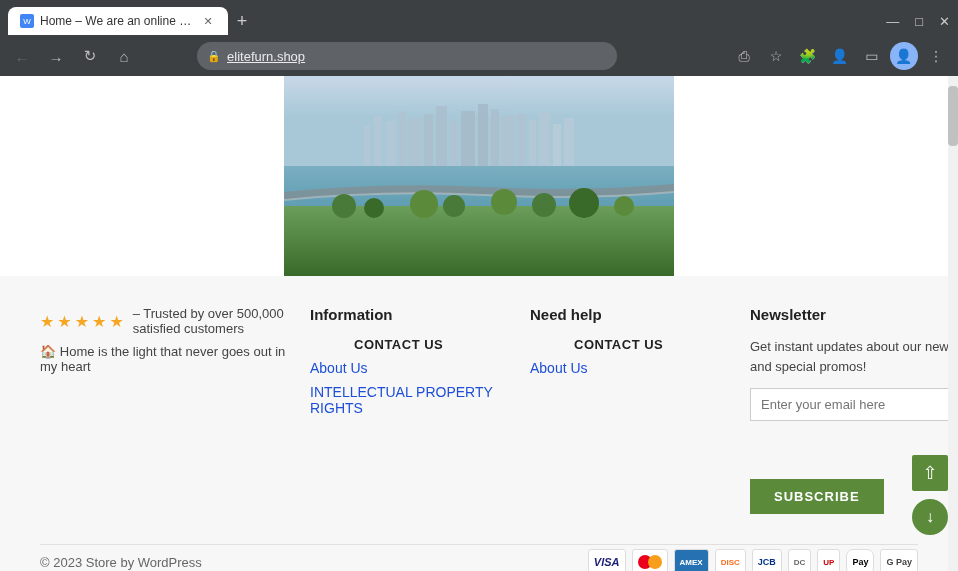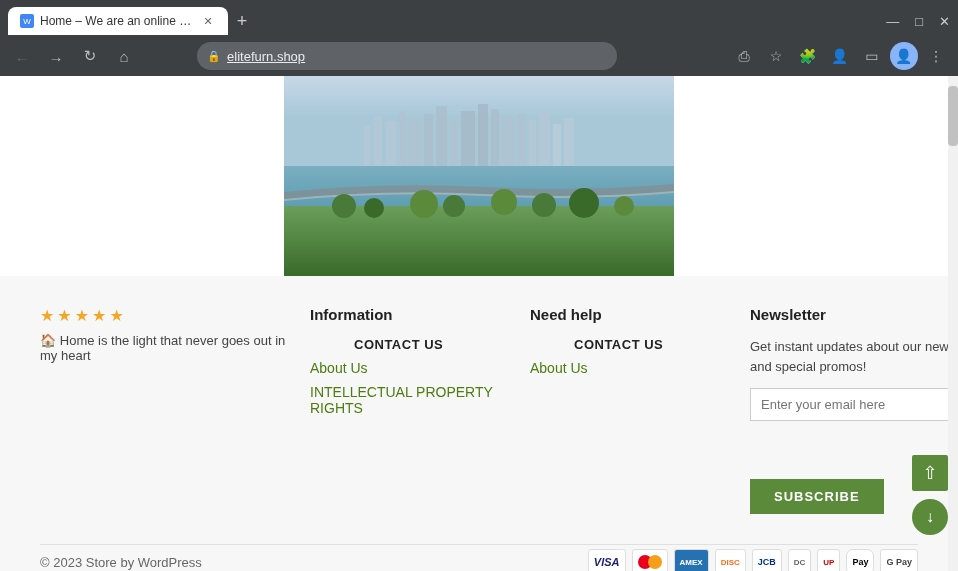--- a/index.html
+++ b/index.html
@@ -214,21 +214,21 @@
       margin-left: 6px;
     }
     .home-quote {
       font-size: 13px;
       color: #444;
       margin-top: 8px;
     }
     .footer-link {
       display: block;
       font-size: 14px;
-      color: #4d7c0f;
+      color: #1d4ed8;
       text-decoration: none;
       margin-bottom: 8px;
       cursor: pointer;
     }
     .footer-link.bold {
       font-weight: 600;
       color: #222;
       letter-spacing: 0.5px;
       font-size: 13px;
       margin-left: 44px;
@@ -454,20 +454,21 @@
   <div class="footer">
     <div class="footer-grid">
 
       <div class="footer-col">
         <div class="footer-stars">
           <span class="star">★</span>
           <span class="star">★</span>
           <span class="star">★</span>
           <span class="star">★</span>
           <span class="star">★</span>
+          <span class="trust-text">– Trusted by over 500,000 satisfied customers</span>
         </div>
         <div class="home-quote">🏠 Home is the light that never goes out in my heart</div>
       </div>
 
       <div class="footer-col">
         <div class="footer-col-title">Information</div>
         <a class="footer-link bold">CONTACT US</a>
         <a class="footer-link">About Us</a>
         <a class="footer-link">INTELLECTUAL PROPERTY RIGHTS</a>
       </div>

